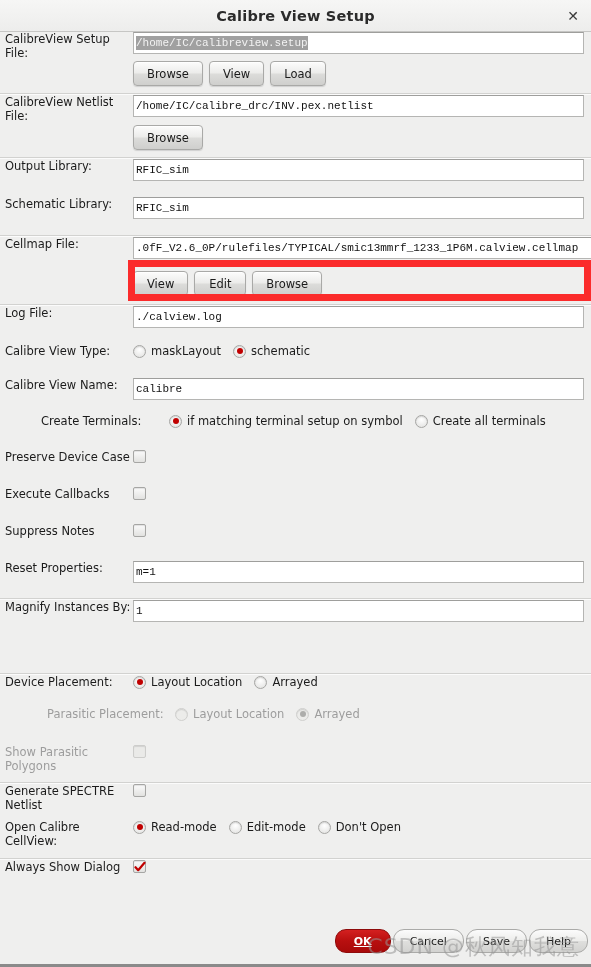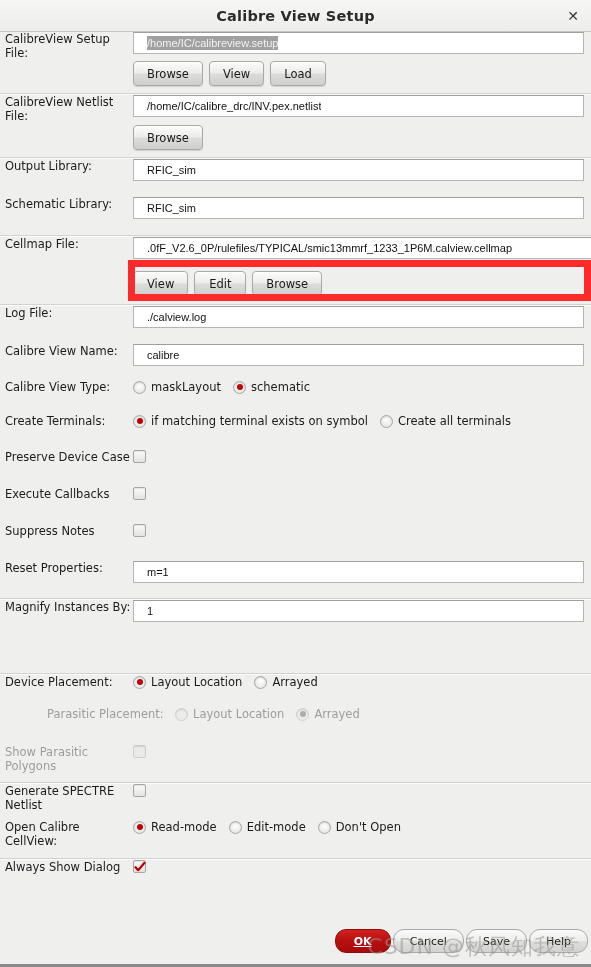--- a/index.html
+++ b/index.html
@@ -32,22 +32,22 @@
   .label.dim{color:#9d9d9d;}
   .ctrl{flex:1;display:flex;align-items:center;}
 
   .sep{height:0;border-top:1px solid #d2d2d0;border-bottom:1px solid #fbfbfb;
     margin:0;}
 
   
   .input{
     height:22px;box-sizing:border-box;background:#ffffff;
     border:1px solid #b5b5b3;border-top-color:#9e9e9c;
-    font-family:Liberation Sans, sans-serif;font-size:11px;color:#111;
-    display:flex;align-items:center;padding:0 13px;
+    font-family:Liberation Mono, monospace;font-size:11px;color:#111;
+    display:flex;align-items:center;padding:0 2px;
     width:451px;overflow:hidden;white-space:nowrap;
   }
   .input .sel{background:#a0a0a0;color:#f2f2f2;padding:1px 0;}
   .input .txt{overflow:hidden;white-space:nowrap;}
 
   
   .btn{
     height:25px;min-width:52px;padding:0 13px;box-sizing:border-box;
     background:linear-gradient(to bottom,#fcfcfc 0%,#ececea 48%,#dcdcda 52%,#cfcfcd 100%);
     border:1px solid #a9a9a7;border-radius:4px;
@@ -194,53 +194,53 @@
 
     <div class="row" style="height:38px;">
       <div class="label">Log File:</div>
       <div class="ctrl">
         <div class="input">
           <span class="txt">./calview.log</span>
         </div>
       </div>
     </div>
 
+    <div class="row" style="height:34px;">
+      <div class="label">Calibre View Type:</div>
+      <div class="ctrl radio-group">
+        <span class="radio-item">
+          <span class="rb"></span>
+          <span class="rlabel">maskLayout</span>
+        </span>
+        <span class="radio-item">
+          <span class="rb on">
+              <span class="dot"></span>
+            </span>
+          <span class="rlabel">schematic</span>
+        </span>
+      </div>
+    </div>
+
     <div class="row" style="height:36px;">
       <div class="label">Calibre View Name:</div>
       <div class="ctrl">
         <div class="input">
           <span class="txt">calibre</span>
         </div>
       </div>
     </div>
 
-    <div class="row" style="height:34px;">
-      <div class="label">Calibre View Type:</div>
-      <div class="ctrl radio-group">
-        <span class="radio-item">
-          <span class="rb"></span>
-          <span class="rlabel">maskLayout</span>
-        </span>
+    <div class="row" style="height:36px;padding-left:36px;">
+      <div class="label">Create Terminals:</div>
+      <div class="ctrl radio-group">
         <span class="radio-item">
           <span class="rb on">
               <span class="dot"></span>
             </span>
-          <span class="rlabel">schematic</span>
-        </span>
-      </div>
-    </div>
-
-    <div class="row" style="height:36px;">
-      <div class="label">Create Terminals:</div>
-      <div class="ctrl radio-group">
-        <span class="radio-item">
-          <span class="rb on">
-              <span class="dot"></span>
-            </span>
-          <span class="rlabel">if matching terminal exists on symbol</span>
+          <span class="rlabel">if matching terminal setup on symbol</span>
         </span>
         <span class="radio-item">
           <span class="rb"></span>
           <span class="rlabel">Create all terminals</span>
         </span>
       </div>
     </div>
 
     <div class="row" style="height:37px;">
       <div class="label">Preserve Device Case</div>

